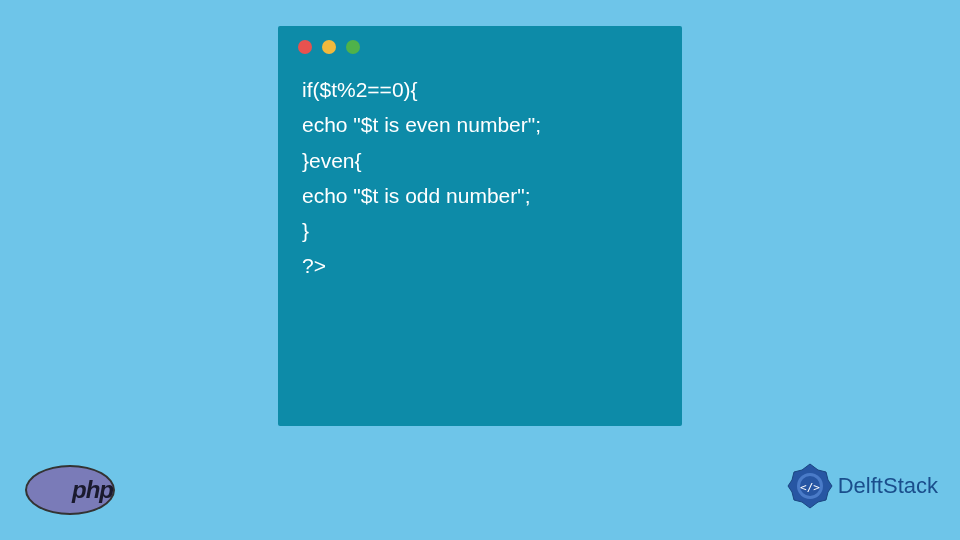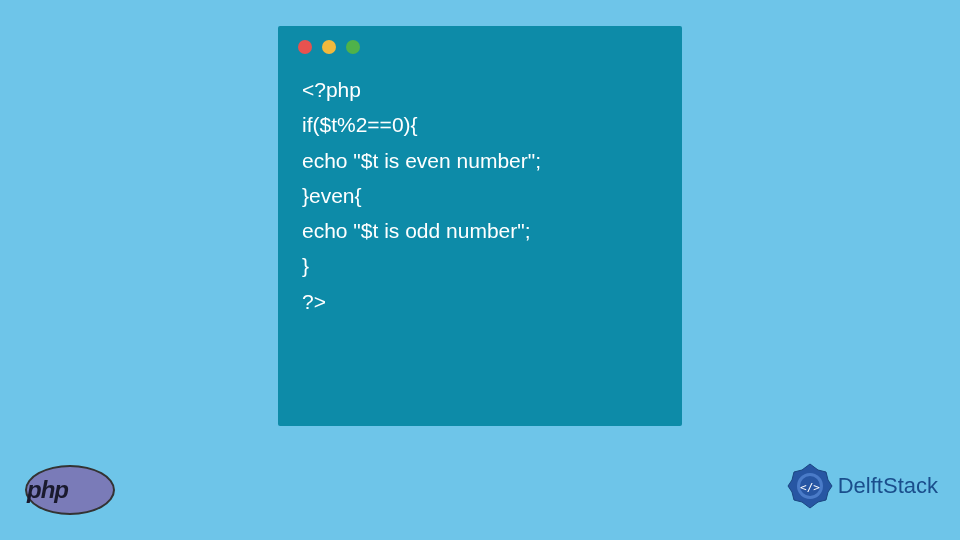--- a/index.html
+++ b/index.html
@@ -46,21 +46,21 @@
     .php-logo {
       position: absolute;
       left: 25px;
       bottom: 25px;
       width: 90px;
       height: 50px;
       background: #7a7bb8;
       border-radius: 50%;
       display: flex;
       align-items: center;
-      justify-content: flex-start;
+      justify-content: flex-end;
       border: 2px solid #333;
     }
     .php-logo-text {
       color: #1a1a2e;
       font-weight: bold;
       font-size: 24px;
       font-style: italic;
       letter-spacing: -1px;
     }
     .delftstack-logo {
@@ -89,21 +89,20 @@
 </head>
 <body>
 
 <div class="code-window">
   <div class="window-controls">
     <div class="dot dot-red"></div>
     <div class="dot dot-yellow"></div>
     <div class="dot dot-green"></div>
   </div>
   <div class="code-content">
-    <div>&lt;?php</div>
     <div>if($t%2==0){</div>
     <div>echo "$t is even number";</div>
     <div>}even{</div>
     <div>echo "$t is odd number";</div>
     <div>}</div>
     <div>?&gt;</div>
   </div>
 </div>
 
 <div class="php-logo">

